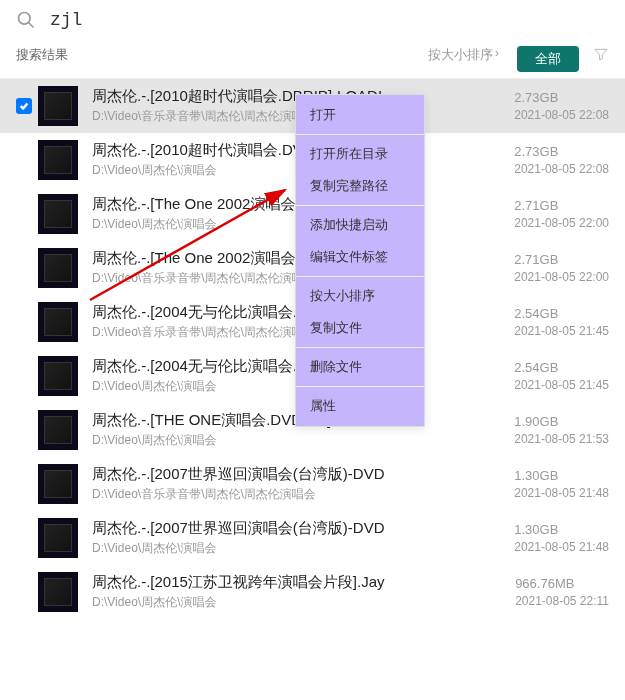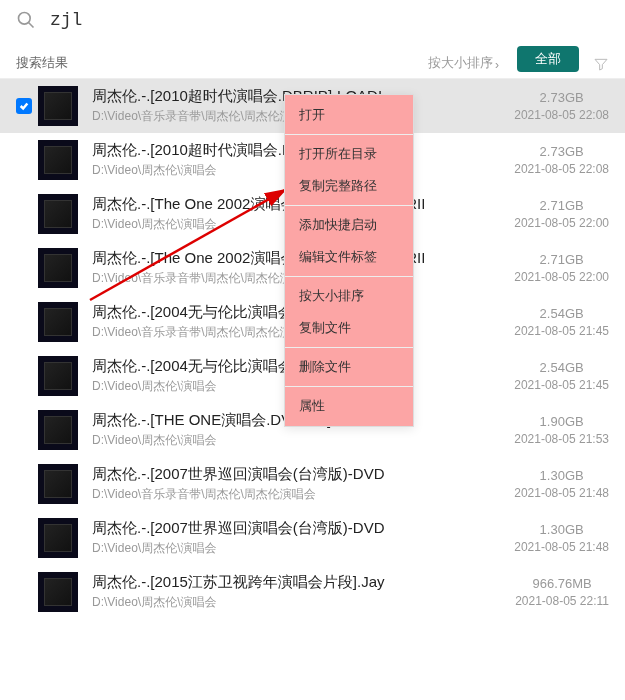--- a/index.html
+++ b/index.html
@@ -3,44 +3,44 @@
   <meta charset="utf-8">
   <style>
     * { margin: 0; padding: 0; box-sizing: border-box; font-family: "Microsoft YaHei", sans-serif; }
     body { width: 625px; height: 700px; background: #fff; overflow: hidden; position: relative; }
     
     .search-bar { display: flex; align-items: center; padding: 10px 16px; }
     .search-icon { width: 20px; height: 20px; margin-right: 14px; }
     .search-icon svg { width: 100%; height: 100%; stroke: #999; fill: none; stroke-width: 2; }
     .search-input { border: none; outline: none; font-size: 18px; flex: 1; color: #333; font-family: Liberation Mono, monospace; }
     
-    .toolbar { display: flex; align-items: flex-end; padding: 6px 16px; border-bottom: 1px solid #eee; }
+    .toolbar { display: flex; align-items: flex-start; padding: 6px 16px; border-bottom: 1px solid #eee; }
     .toolbar-label { font-size: 13px; color: #666; flex: 1; }
     .sort-link { font-size: 13px; color: #999; cursor: pointer; margin-right: 2px; }
     .chevron { color: #999; margin-right: 18px; font-size: 12px; }
     .all-btn { background: #0f766e; color: #fff; border-radius: 4px; padding: 4px 18px; font-size: 13px; cursor: pointer; }
     .filter-icon { width: 16px; height: 16px; margin-left: 14px; }
     .filter-icon svg { width: 100%; height: 100%; stroke: #bbb; fill: none; stroke-width: 1.5; }
     
     .results { overflow-y: auto; height: calc(100% - 90px); }
     .result-row { display: flex; align-items: center; padding: 7px 16px 7px 10px; position: relative; }
     .result-row.selected { background: #e5e5e5; }
     .checkbox-slot { width: 28px; display: flex; justify-content: center; }
     .checkbox { width: 16px; height: 16px; background: #0078ff; border-radius: 3px; display: flex; align-items: center; justify-content: center; }
     .checkbox svg { width: 10px; height: 10px; stroke: #fff; stroke-width: 3; fill: none; }
     .thumb { width: 40px; height: 40px; background: #0a0a1a; margin-right: 14px; flex-shrink: 0; display:flex; align-items:center; justify-content:center;}
     .thumb-inner{width:70%;height:70%;background:linear-gradient(135deg,#222 0%,#111 100%);border:1px solid #333;}
     .row-text { flex: 1; min-width: 0; }
     .row-title { font-size: 15px; color: #222; white-space: nowrap; overflow: hidden; text-overflow: clip; }
     .row-path { font-size: 12px; color: #999; white-space: nowrap; overflow: hidden; text-overflow: clip; margin-top: 2px; }
-    .row-meta { text-align: center; flex-shrink: 0; margin-left: 8px; }
+    .row-meta { text-align: left; flex-shrink: 0; margin-left: 8px; }
     .row-size { font-size: 13px; color: #999; }
     .row-date { font-size: 12px; color: #999; margin-top: 3px; }
     
-    .context-menu { position: absolute; left: 284px; top: 94px; width: 130px; background: #fca5a5; border: 1px solid #ddd; box-shadow: 0 2px 10px rgba(0,0,0,0.1); z-index: 10; padding: 4px 0; }
+    .context-menu { position: absolute; left: 295px; top: 94px; width: 130px; background: #c4b5fd; border: 1px solid #ddd; box-shadow: 0 2px 10px rgba(0,0,0,0.1); z-index: 10; padding: 4px 0; }
     .menu-item { padding: 7px 14px; font-size: 13px; color: #333; cursor: pointer; }
     .menu-divider { height: 1px; background: #eee; margin: 3px 0; }
     
     .arrow { position: absolute; left: 80px; top: 180px; z-index: 5; pointer-events: none; }
     .arrow svg { width: 220px; height: 130px; }
   </style>
 </head>
 <body>
 
 <div class="search-bar">

